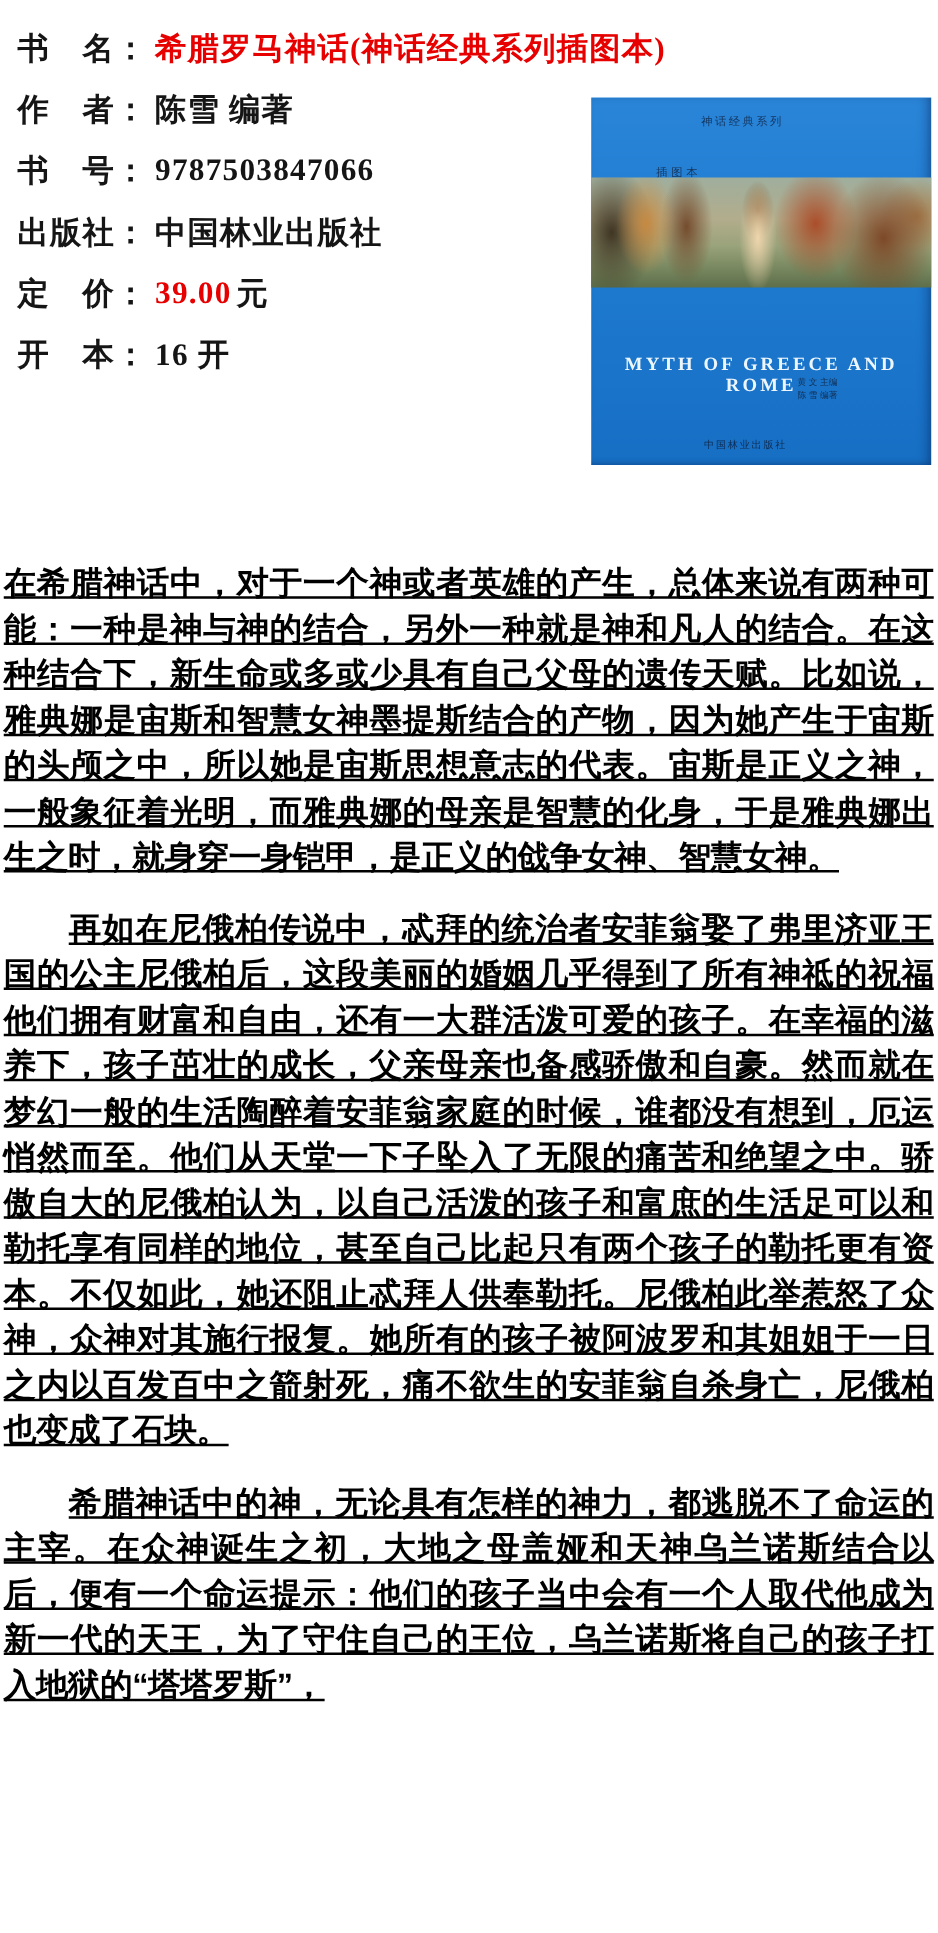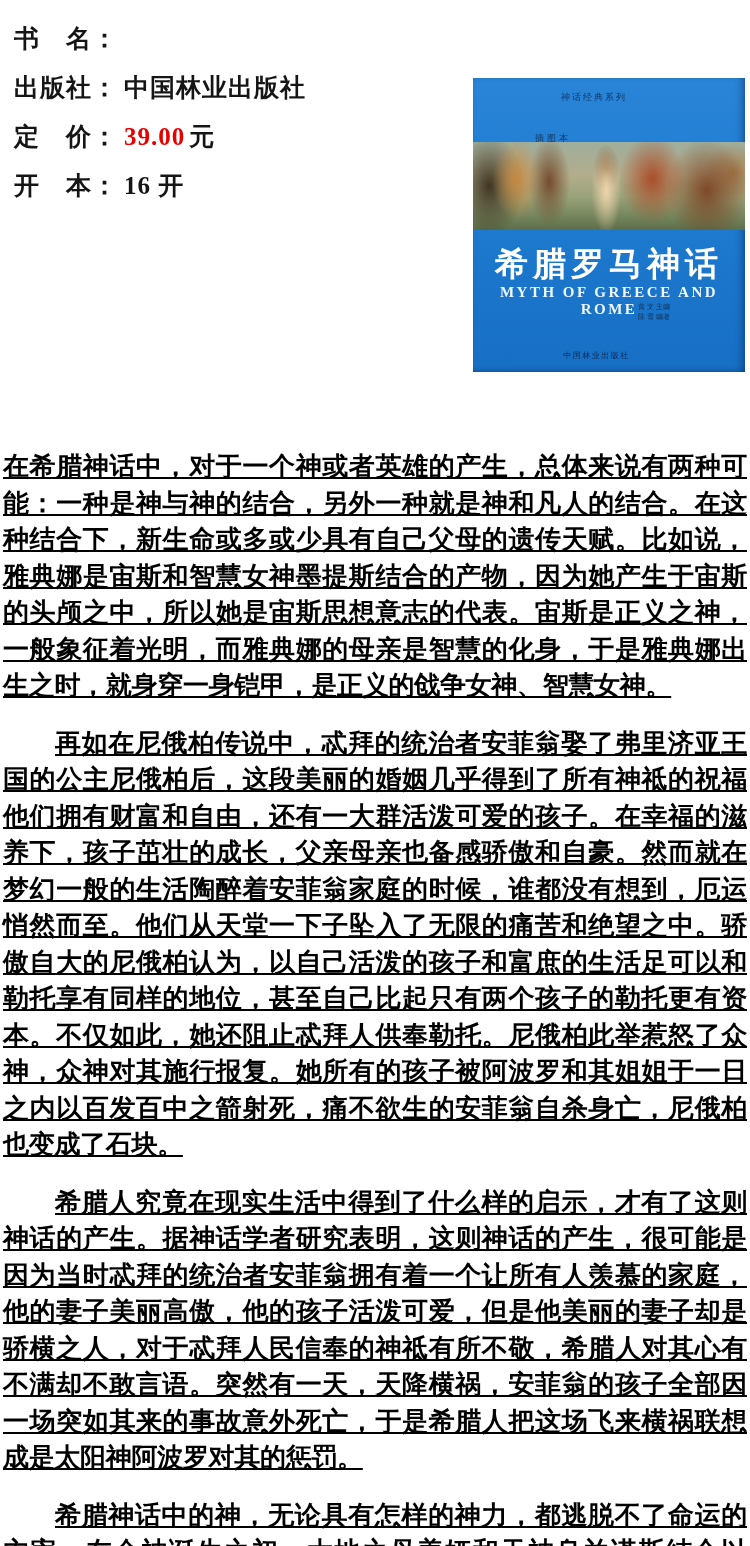--- a/index.html
+++ b/index.html
@@ -47,21 +47,20 @@
     text-decoration:underline;
   }
   .cover-series{
     position:absolute; top:13px; left:0; right:30px;
     text-align:center;
     font-size:9px; letter-spacing:2px;
     color:rgba(15,40,75,.85);
   }
   .cover-edition{
     position:absolute; top:54px; left:52px; width:56px;
-    text-align:center;
     font-size:9px; letter-spacing:3px;
     color:rgba(20,45,80,.9);
   }
   .painting{
     position:absolute; top:64px; left:0; right:0;
     height:88px;
     background:
       radial-gradient(ellipse 34px 58px at 16% 42%, rgba(200,137,63,.95), rgba(200,137,63,0) 70%),
       radial-gradient(ellipse 46px 70px at 6% 50%, rgba(58,47,30,.95), rgba(58,47,30,0) 75%),
       radial-gradient(ellipse 30px 64px at 28% 45%, rgba(110,66,36,.9), rgba(110,66,36,0) 70%),
@@ -116,20 +115,29 @@
   .bodytext p.indent{ text-indent:2em;margin-top:12px; }
 </style>
 </head>
 <body>
 
 <div class="page">
 
   <div class="meta">
     <div class="mrow">
       <span class="mlabel">书　名：</span>
+      <span class="mvalue red">希腊罗马神话(神话经典系列插图本)</span>
+    </div>
+    <div class="mrow">
+      <span class="mlabel">作　者：</span>
+      <span class="mvalue">陈雪 编著</span>
+    </div>
+    <div class="mrow">
+      <span class="mlabel">书　号：</span>
+      <span class="mvalue">9787503847066</span>
     </div>
     <div class="mrow">
       <span class="mlabel">出版社：</span>
       <span class="mvalue">中国林业出版社</span>
     </div>
     <div class="mrow">
       <span class="mlabel">定　价：</span>
       <span class="mvalue red">39.00</span>
       <span class="msuffix">元</span>
     </div>
@@ -137,30 +145,28 @@
       <span class="mlabel">开　本：</span>
       <span class="mvalue">16 开</span>
     </div>
   </div>
 
   <div class="cover-wrap">
     <div class="cover">
       <div class="cover-series">神话经典系列</div>
       <div class="cover-edition">插图本</div>
       <div class="painting"></div>
-      <div class="cover-title">希腊罗马神话</div>
       <div class="cover-subtitle">MYTH OF GREECE AND ROME</div>
       <div class="cover-editors">
         <div>黄 文 主编</div>
         <div>陈 雪 编著</div>
       </div>
       <div class="cover-publisher">中国林业出版社</div>
     </div>
   </div>
 
   <div class="bodytext">
     <p>在希腊神话中，对于一个神或者英雄的产生，总体来说有两种可能：一种是神与神的结合，另外一种就是神和凡人的结合。在这种结合下，新生命或多或少具有自己父母的遗传天赋。比如说，雅典娜是宙斯和智慧女神墨提斯结合的产物，因为她产生于宙斯的头颅之中，所以她是宙斯思想意志的代表。宙斯是正义之神，一般象征着光明，而雅典娜的母亲是智慧的化身，于是雅典娜出生之时，就身穿一身铠甲，是正义的戗争女神、智慧女神。</p>
     <p class="indent">再如在尼俄柏传说中，忒拜的统治者安菲翁娶了弗里济亚王国的公主尼俄柏后，这段美丽的婚姻几乎得到了所有神祗的祝福他们拥有财富和自由，还有一大群活泼可爱的孩子。在幸福的滋养下，孩子茁壮的成长，父亲母亲也备感骄傲和自豪。然而就在梦幻一般的生活陶醉着安菲翁家庭的时候，谁都没有想到，厄运悄然而至。他们从天堂一下子坠入了无限的痛苦和绝望之中。骄傲自大的尼俄柏认为，以自己活泼的孩子和富庶的生活足可以和勒托享有同样的地位，甚至自己比起只有两个孩子的勒托更有资本。不仅如此，她还阻止忒拜人供奉勒托。尼俄柏此举惹怒了众神，众神对其施行报复。她所有的孩子被阿波罗和其姐姐于一日之内以百发百中之箭射死，痛不欲生的安菲翁自杀身亡，尼俄柏也变成了石块。</p>
-    <p class="indent">希腊人究竟在现实生活中得到了什么样的启示，才有了这则神话的产生。据神话学者研究表明，这则神话的产生，很可能是因为当时忒拜的统治者安菲翁拥有着一个让所有人羡慕的家庭，他的妻子美丽高傲，他的孩子活泼可爱，但是他美丽的妻子却是骄横之人，对于忒拜人民信奉的神祗有所不敬，希腊人对其心有不满却不敢言语。突然有一天，天降横祸，安菲翁的孩子全部因一场突如其来的事故意外死亡，于是希腊人把这场飞来横祸联想成是太阳神阿波罗对其的惩罚。</p>
     <p class="indent">希腊神话中的神，无论具有怎样的神力，都逃脱不了命运的主宰。在众神诞生之初，大地之母盖娅和天神乌兰诺斯结合以后，便有一个命运提示：他们的孩子当中会有一个人取代他成为新一代的天王，为了守住自己的王位，乌兰诺斯将自己的孩子打入地狱的“塔塔罗斯”，</p>
   </div>
 
 </div>
 
 </body></html>

